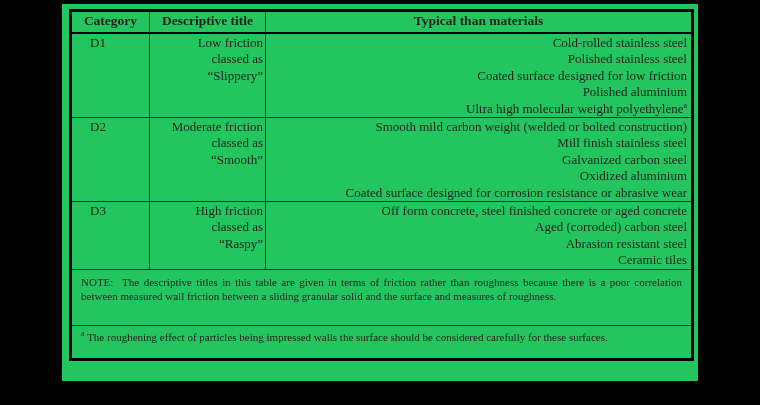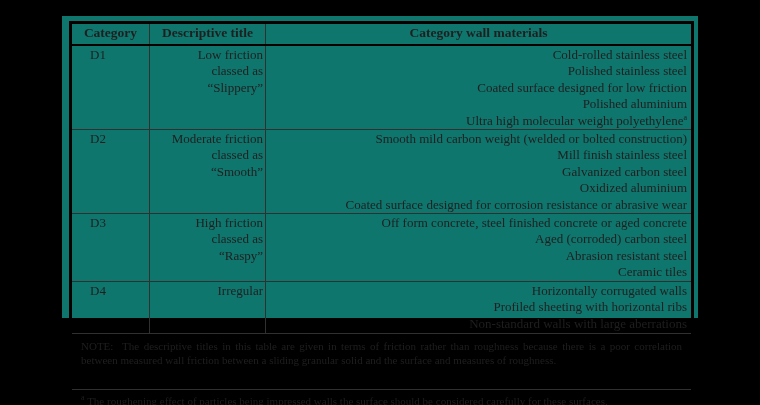--- a/index.html
+++ b/index.html
@@ -18,24 +18,24 @@
     position: absolute;
     top: 0;
     height: 405px;
     background: #000000;
   }
   .letterbox.left  { left: 0;   width: 62px; }
   .letterbox.right { right: 0;  width: 62px; }
   .page {
     position: absolute;
     left: 62px;
-    top: 16px;
+    top: 4px;
     width: 636px;
-    height: 302px;
-    background: #0f766e;
+    height: 377px;
+    background: #22c55e;
   }
   table.doc-table {
     position: absolute;
     left: 7px;
     top: 5px;
     width: 622px;
     border-collapse: collapse;
     table-layout: fixed;
     color: #1f1f1f;
     font-size: 13px;
@@ -94,21 +94,21 @@
   <table class="doc-table">
     <colgroup>
       <col class="c1">
         <col class="c2">
         <col class="c3">
     </colgroup>
     <thead>
       <tr>
         <th>Category</th>
         <th>Descriptive title</th>
-        <th>Category wall materials</th>
+        <th>Typical than materials</th>
       </tr>
     </thead>
     <tbody>
       <tr class="r-d1">
         <td class="cell-category">D1</td>
         <td class="cell-title">
           <div class="line">Low friction</div>
           <div class="line">classed as</div>
           <div class="line">“Slippery”</div>
         </td>
@@ -142,31 +142,20 @@
           <div class="line">classed as</div>
           <div class="line">“Raspy”</div>
         </td>
         <td class="cell-materials">
           <div class="line">Off form concrete, steel finished concrete or aged concrete</div>
           <div class="line">Aged (corroded) carbon steel</div>
           <div class="line">Abrasion resistant steel</div>
           <div class="line">Ceramic tiles</div>
         </td>
       </tr>
-      <tr class="r-d4">
-        <td class="cell-category">D4</td>
-        <td class="cell-title">
-          <div class="line">Irregular</div>
-        </td>
-        <td class="cell-materials">
-          <div class="line">Horizontally corrugated walls</div>
-          <div class="line">Profiled sheeting with horizontal ribs</div>
-          <div class="line">Non-standard walls with large aberrations</div>
-        </td>
-      </tr>
       <tr class="r-note">
         <td class="note-cell" colspan="3">NOTE:&nbsp; The descriptive titles in this table are given in terms of friction rather than roughness because there is a poor correlation between measured wall friction between a sliding granular solid and the surface and measures of roughness.</td>
       </tr>
       <tr class="r-foot">
         <td class="foot-cell" colspan="3"><sup class="fn">a</sup> <span>The roughening effect of particles being impressed walls the surface should be considered carefully for these surfaces.</span></td>
       </tr>
     </tbody>
   </table>
 </div>
 

